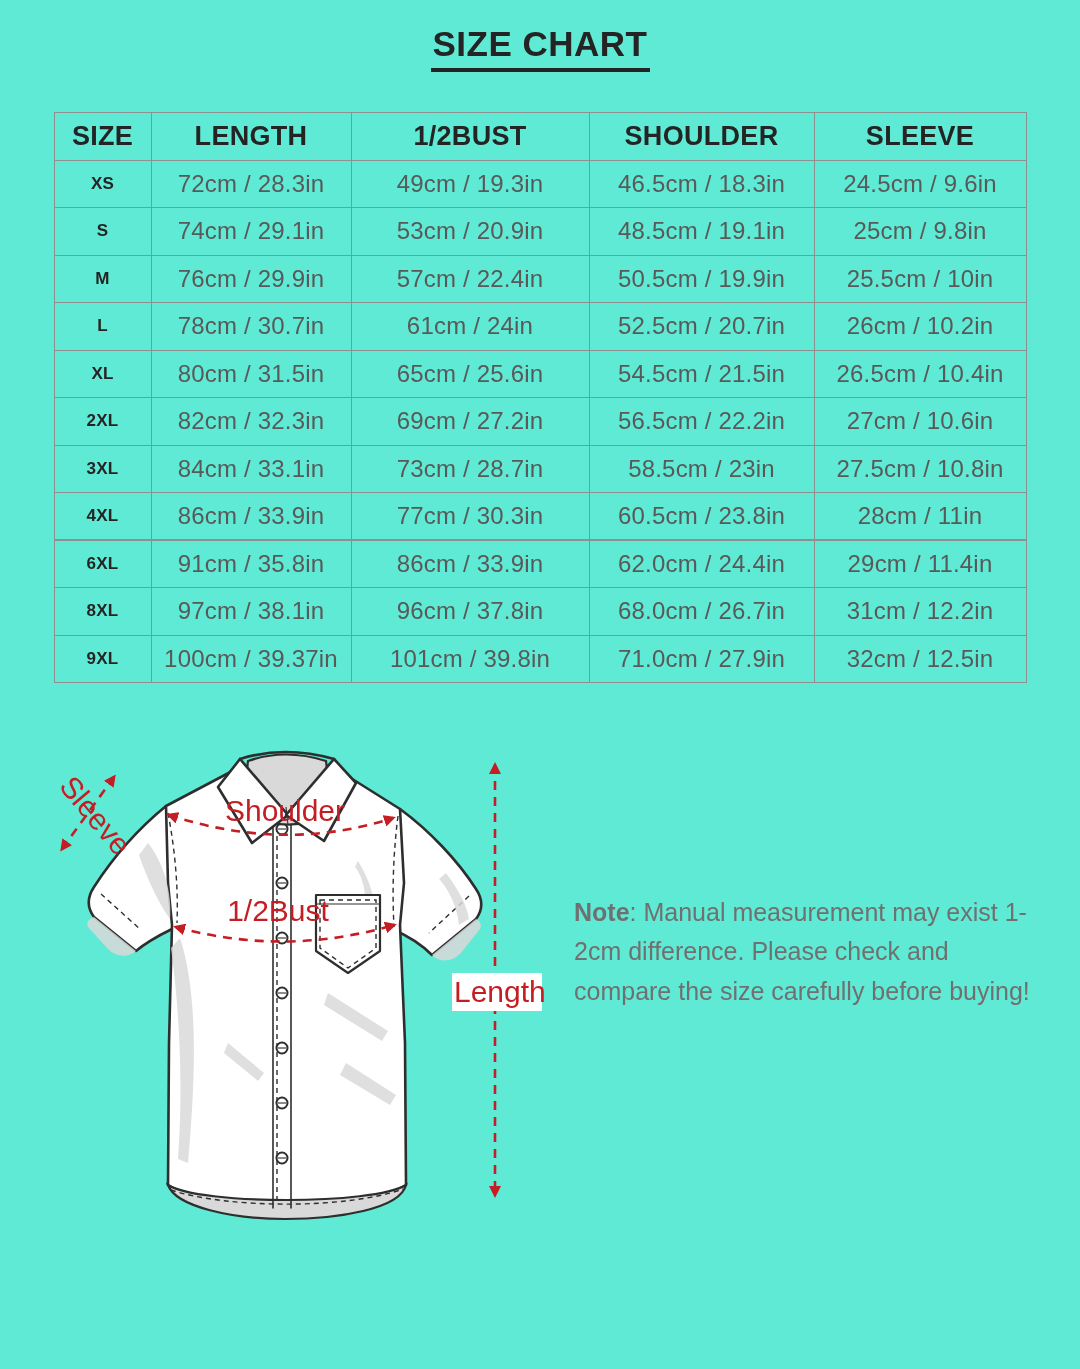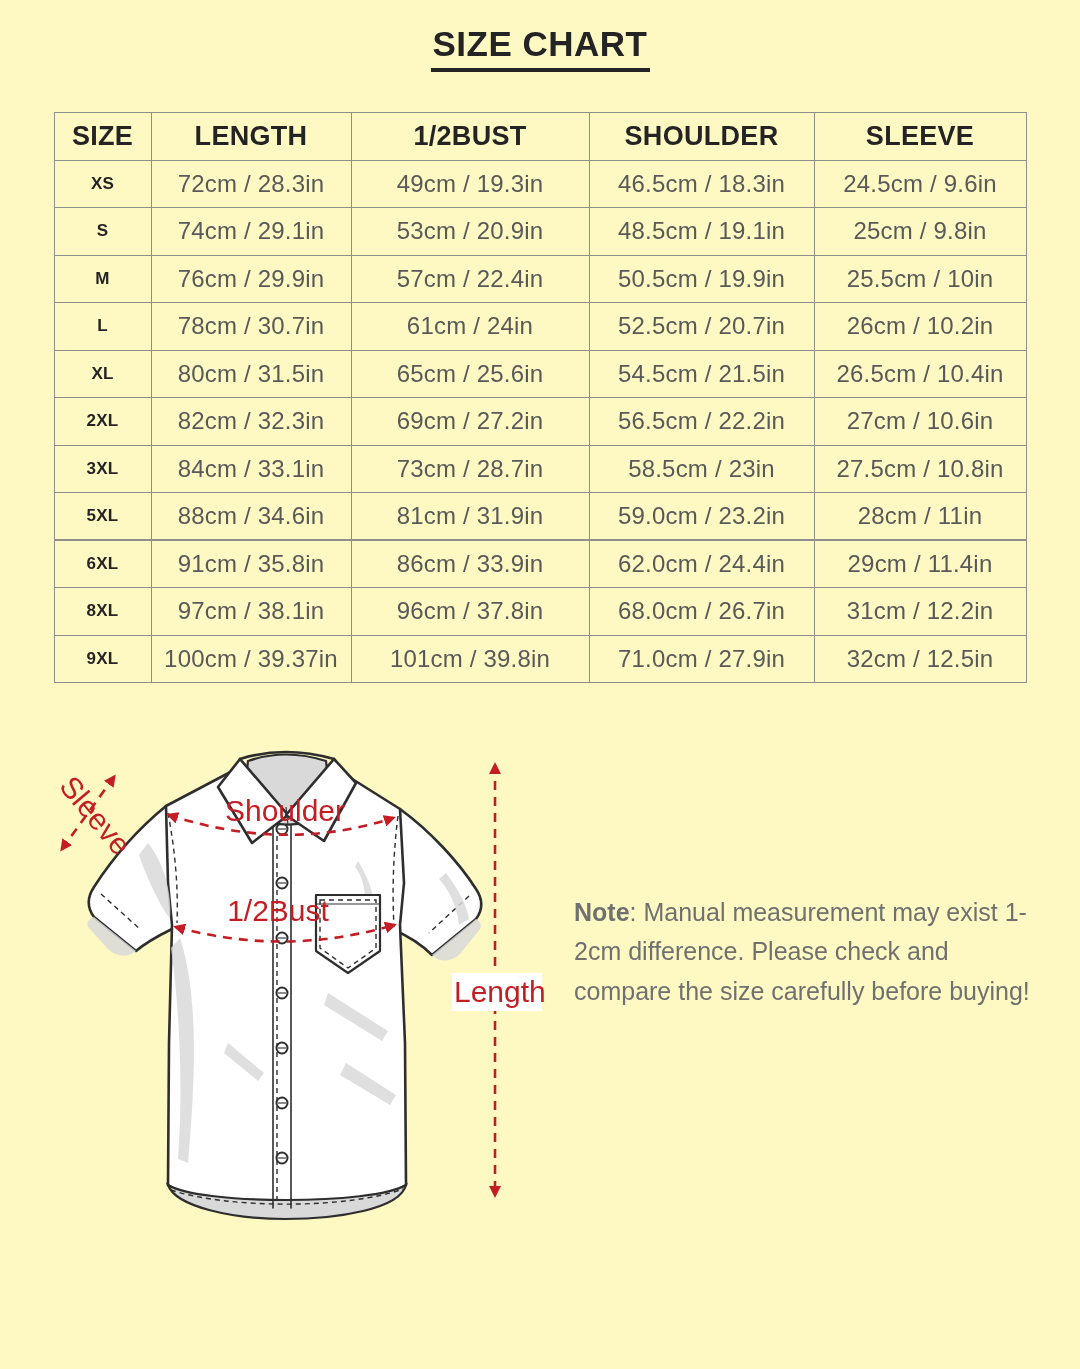--- a/index.html
+++ b/index.html
@@ -1,17 +1,17 @@
 <!DOCTYPE html>
 <html style="--accent: #c41e24; --border: #8f8f8f; --dark: #242424; --cell: #595959; --note: #707070; --line: #2e2e2e; --shade: #d9d9d9;"><head>
 <meta charset="utf-8">
 <style>
   * { box-sizing: border-box; }
   body { margin:0; background:#fff; font-family:"Liberation Sans", sans-serif; }
-  .page { width:1080px; height:1369px; background:#fef9c3; overflow:hidden; position:relative; }
+  .page { width:1080px; height:1369px; background:#5eead4; overflow:hidden; position:relative; }
 
   
   .title-wrap { text-align:center; padding-top:24px; }
   .title {
     display:inline-block; margin:0; font-size:35px; font-weight:700;
     color:var(--dark,#242424); letter-spacing:.5px;
     border-bottom:4px solid var(--dark,#242424); padding:0 2px 4px 2px;
   }
 
   
@@ -117,24 +117,24 @@
           <td>27cm / 10.6in</td>
         </tr>
         <tr>
           <td class="size">3XL</td>
           <td>84cm / 33.1in</td>
           <td>73cm / 28.7in</td>
           <td>58.5cm / 23in</td>
           <td>27.5cm / 10.8in</td>
         </tr>
         <tr>
-          <td class="size">5XL</td>
-          <td>88cm / 34.6in</td>
-          <td>81cm / 31.9in</td>
-          <td>59.0cm / 23.2in</td>
+          <td class="size">4XL</td>
+          <td>86cm / 33.9in</td>
+          <td>77cm / 30.3in</td>
+          <td>60.5cm / 23.8in</td>
           <td>28cm / 11in</td>
         </tr>
         <tr>
           <td class="size">6XL</td>
           <td>91cm / 35.8in</td>
           <td>86cm / 33.9in</td>
           <td>62.0cm / 24.4in</td>
           <td>29cm / 11.4in</td>
         </tr>
         <tr>

